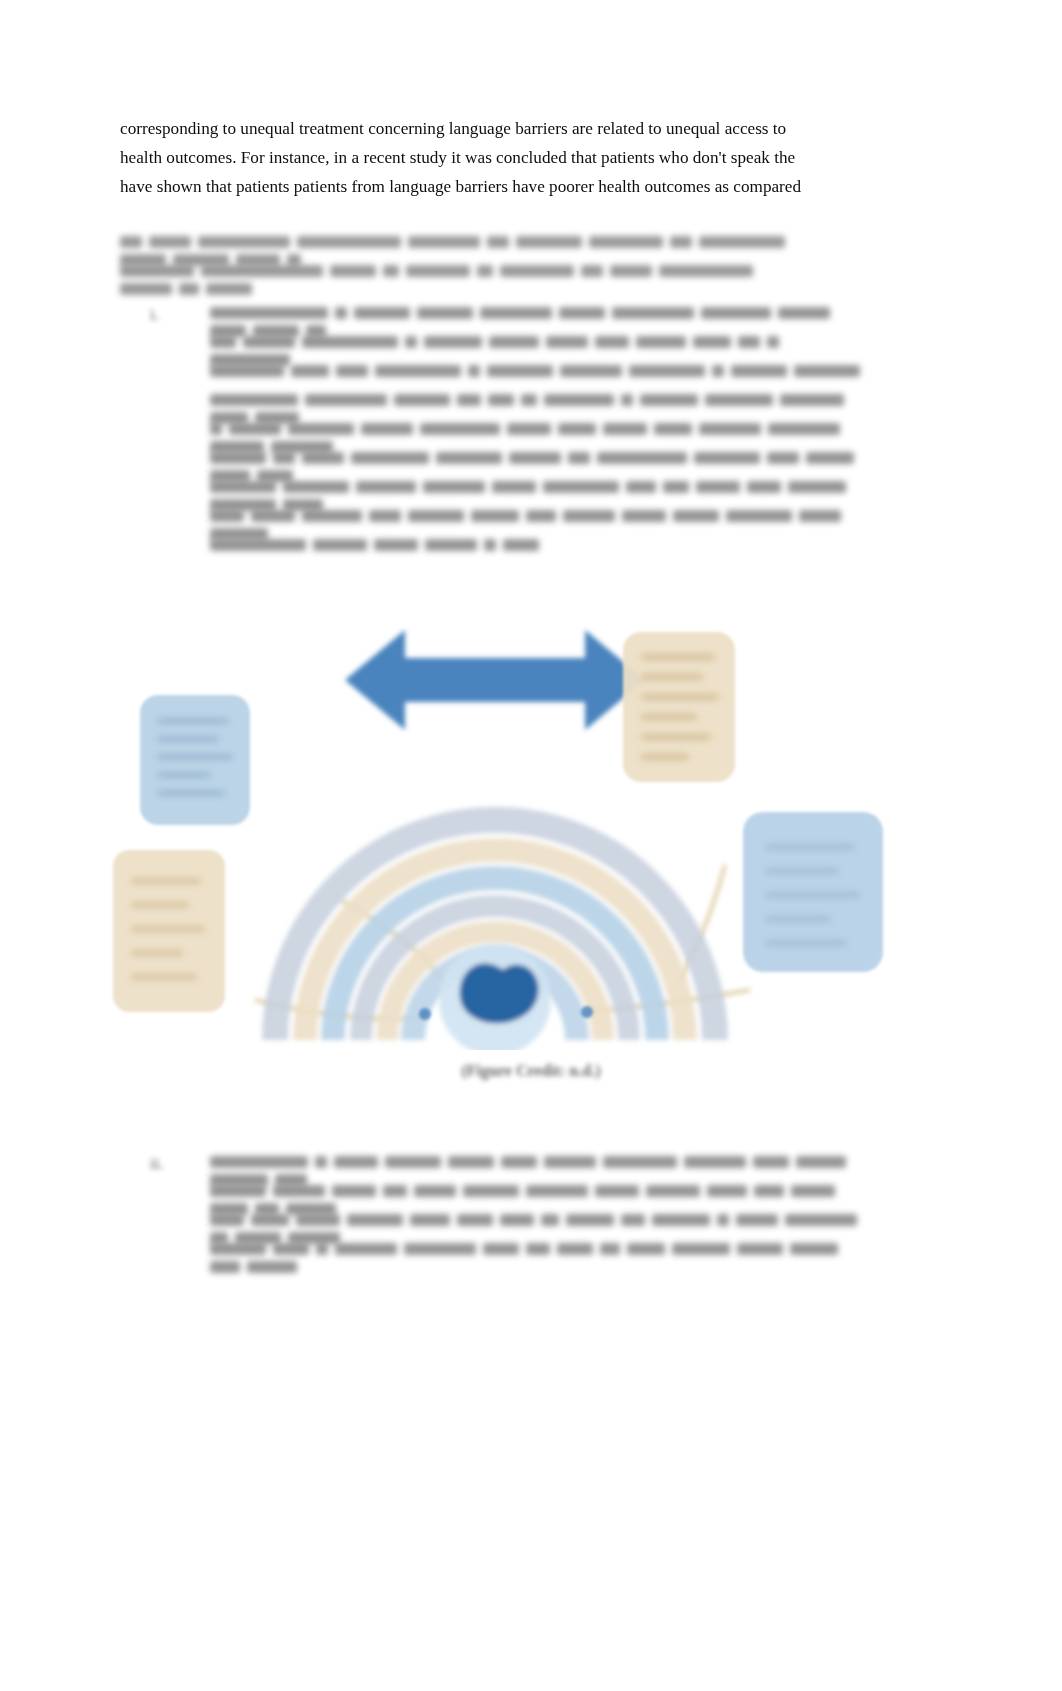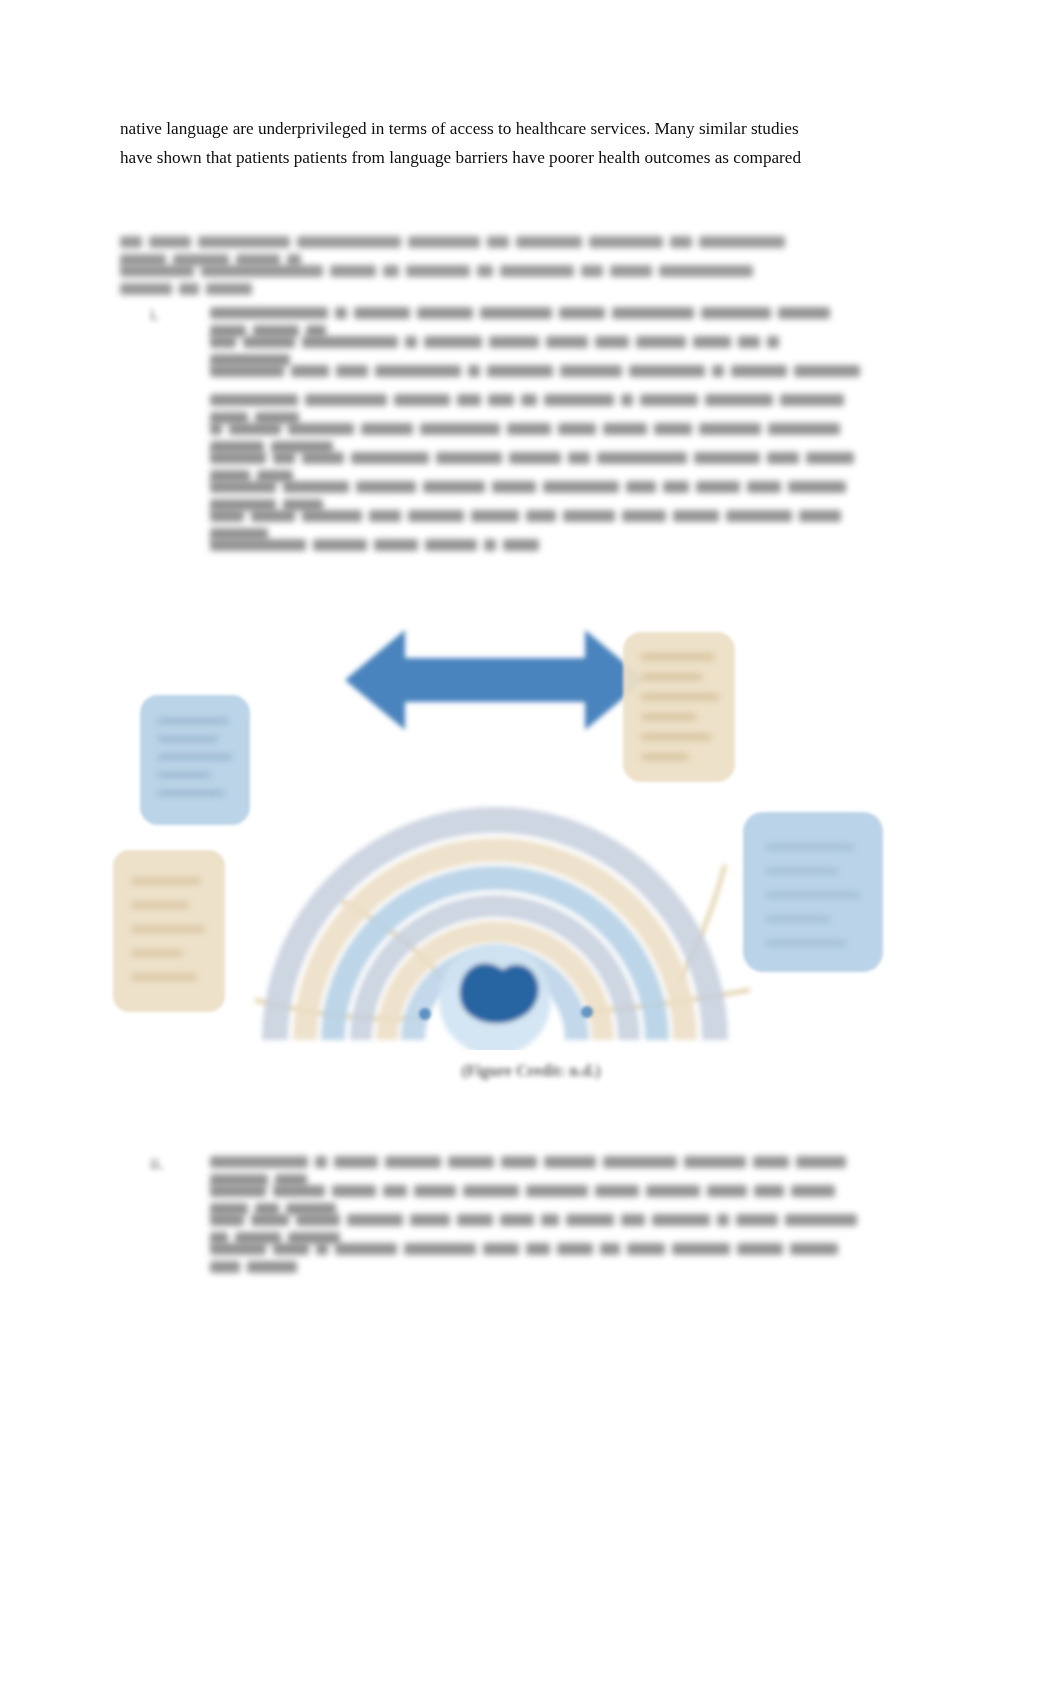--- a/index.html
+++ b/index.html
@@ -101,21 +101,22 @@
     filter: blur(2.9px);
     opacity: .85;
   }
 </style>
 </head>
 <body>
 
 <div class="page">
 
   <div class="para">
-    <span class="ln">native language are underprivileged in terms of access to healthcare services. Many similar studies</span>
+    <span class="ln">corresponding to unequal treatment concerning language barriers are related to unequal access to</span>
+    <span class="ln">health outcomes. For instance, in a recent study it was concluded that patients who don't speak the</span>
     <span class="ln">have shown that patients patients from language barriers have poorer health outcomes as compared</span>
   </div>
 
   <div class="blur-line" style="top:232px"><span class="seg" style="width:22px"></span><span class="seg" style="width:42px"></span><span class="seg" style="width:92px"></span><span class="seg" style="width:104px"></span><span class="seg" style="width:72px"></span><span class="seg" style="width:22px"></span><span class="seg" style="width:66px"></span><span class="seg" style="width:74px"></span><span class="seg" style="width:22px"></span><span class="seg" style="width:86px"></span><span class="seg" style="width:46px"></span><span class="seg" style="width:56px"></span><span class="seg" style="width:44px"></span><span class="seg" style="width:14px"></span></div>
   <div class="blur-line" style="top:261px"><span class="seg" style="width:74px"></span><span class="seg" style="width:122px"></span><span class="seg" style="width:46px"></span><span class="seg" style="width:16px"></span><span class="seg" style="width:64px"></span><span class="seg" style="width:16px"></span><span class="seg" style="width:74px"></span><span class="seg" style="width:22px"></span><span class="seg" style="width:42px"></span><span class="seg" style="width:94px"></span><span class="seg" style="width:52px"></span><span class="seg" style="width:20px"></span><span class="seg" style="width:46px"></span></div>
 
   <div class="list-marker" style="left:150px; top:305px">i.</div>
   <div class="list-block" style="top:303px">
       <div class="blur-row"><span class="seg" style="width:118px"></span><span class="seg" style="width:12px"></span><span class="seg" style="width:56px"></span><span class="seg" style="width:56px"></span><span class="seg" style="width:72px"></span><span class="seg" style="width:46px"></span><span class="seg" style="width:82px"></span><span class="seg" style="width:70px"></span><span class="seg" style="width:52px"></span><span class="seg" style="width:36px"></span><span class="seg" style="width:46px"></span><span class="seg" style="width:20px"></span></div>
       <div class="blur-row"><span class="seg" style="width:26px"></span><span class="seg" style="width:52px"></span><span class="seg" style="width:96px"></span><span class="seg" style="width:12px"></span><span class="seg" style="width:58px"></span><span class="seg" style="width:50px"></span><span class="seg" style="width:42px"></span><span class="seg" style="width:34px"></span><span class="seg" style="width:50px"></span><span class="seg" style="width:38px"></span><span class="seg" style="width:22px"></span><span class="seg" style="width:12px"></span><span class="seg" style="width:80px"></span></div>

